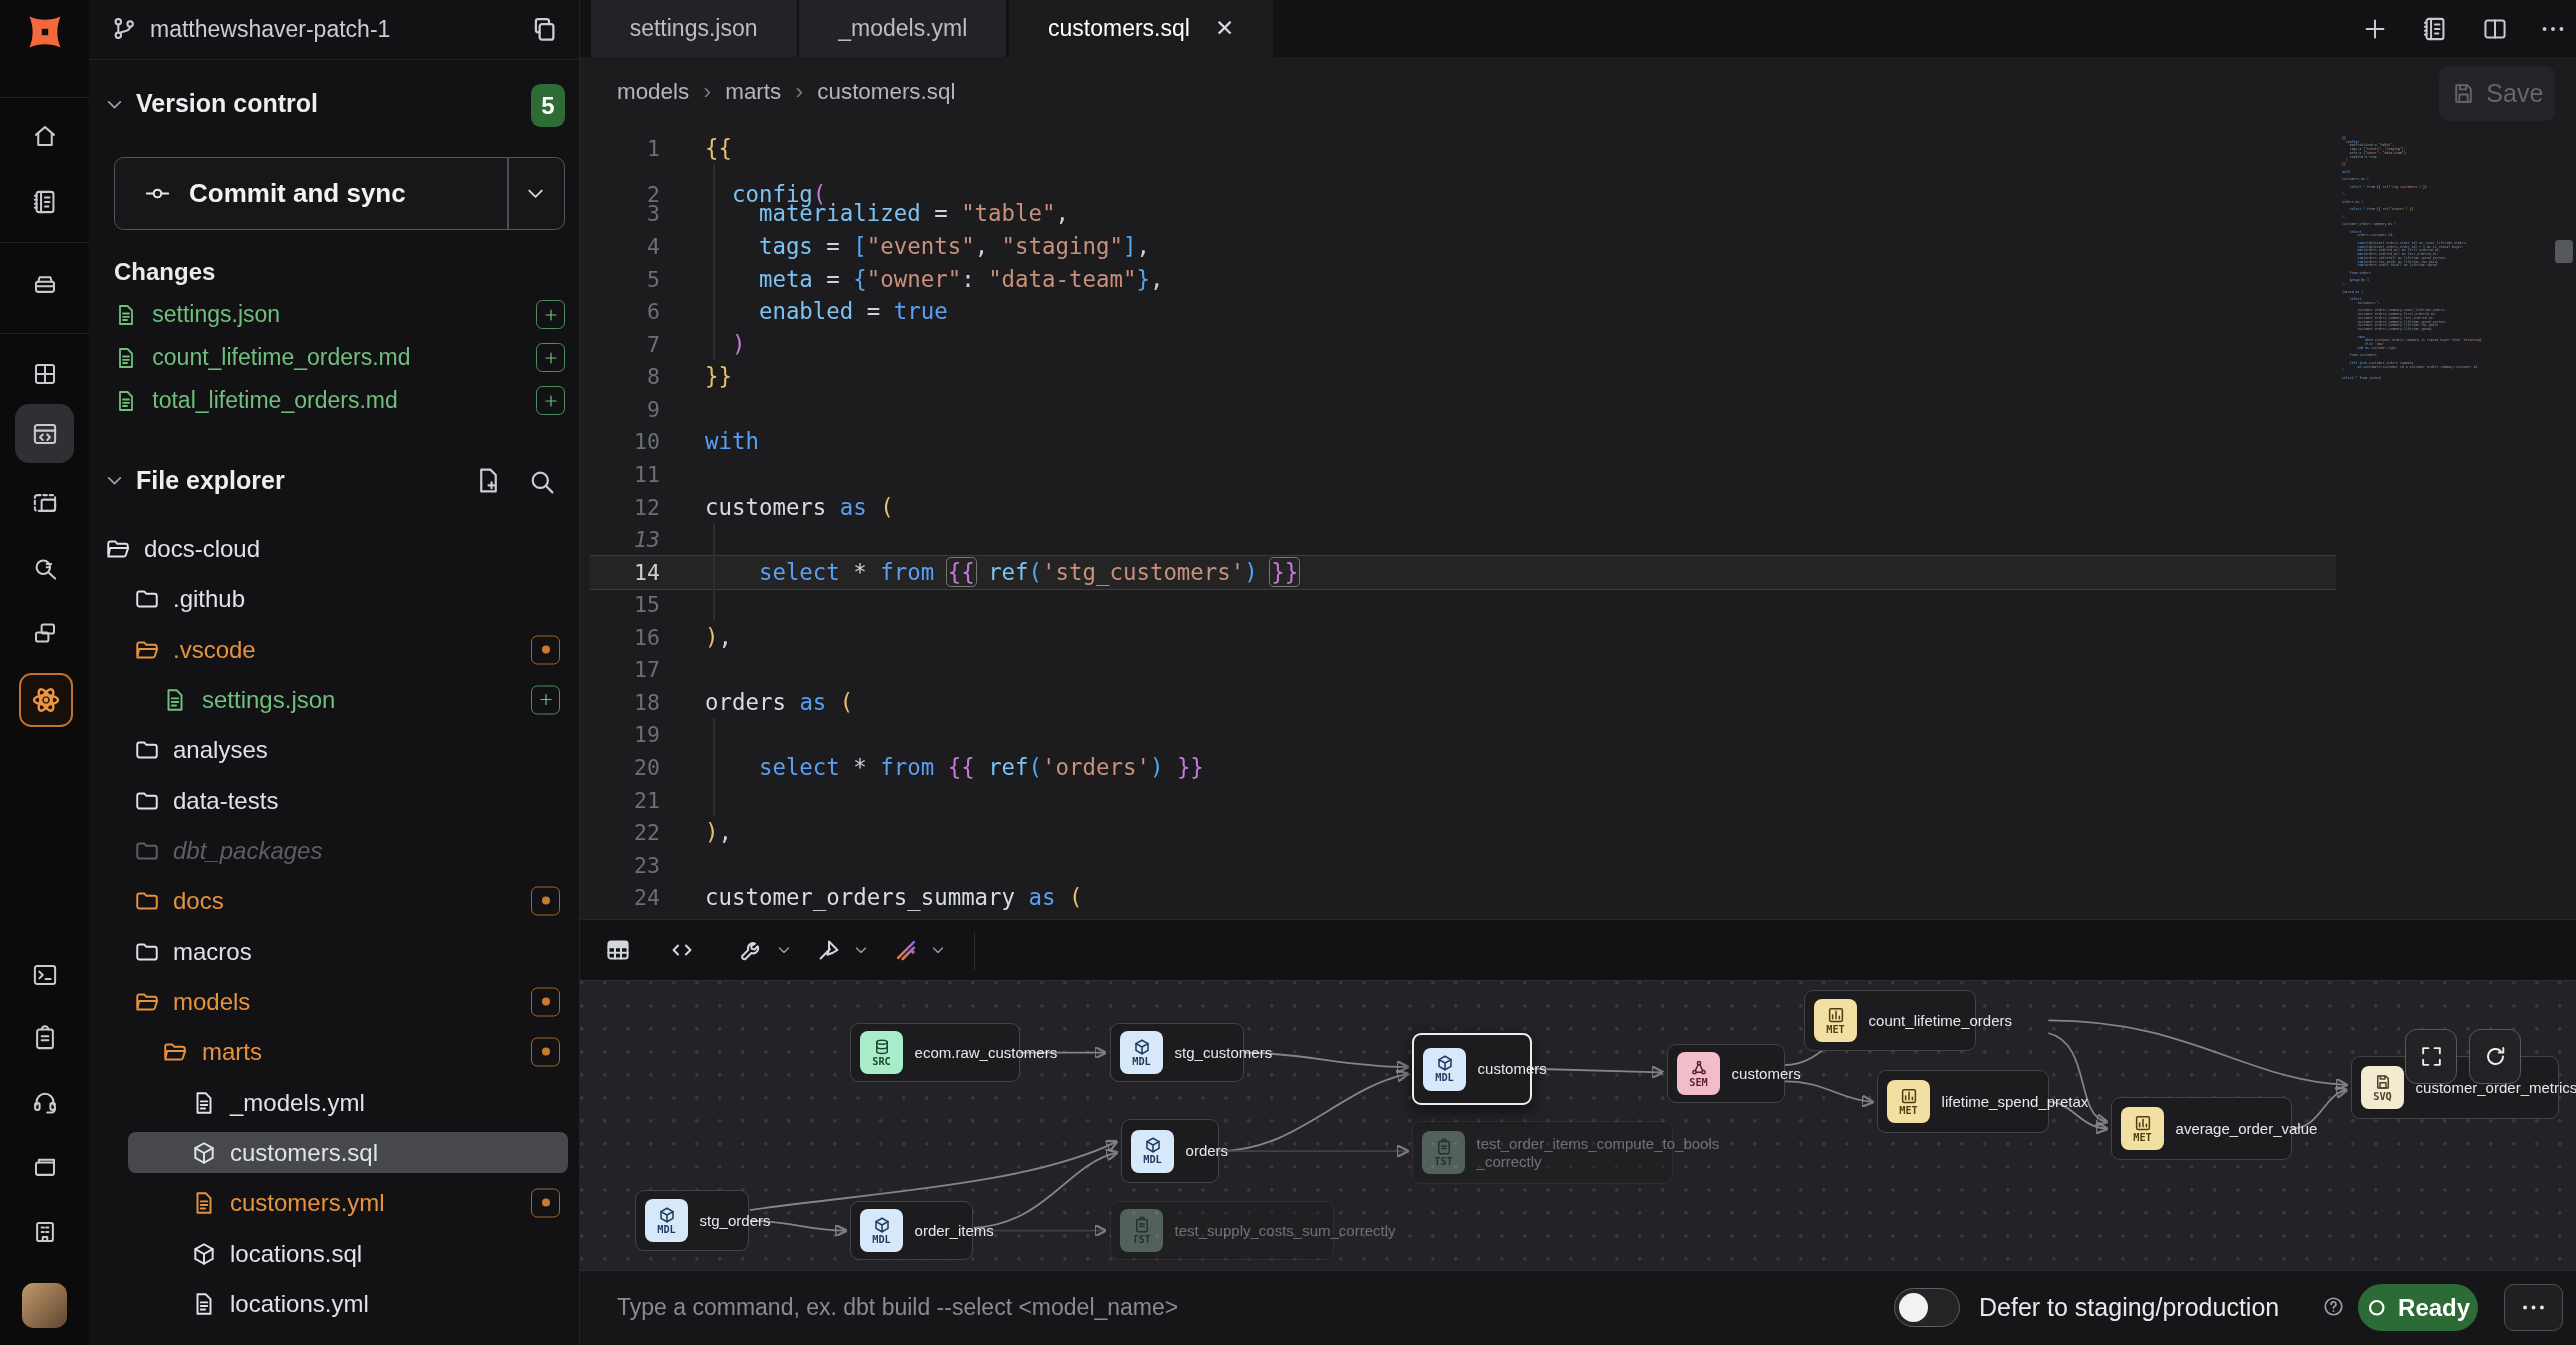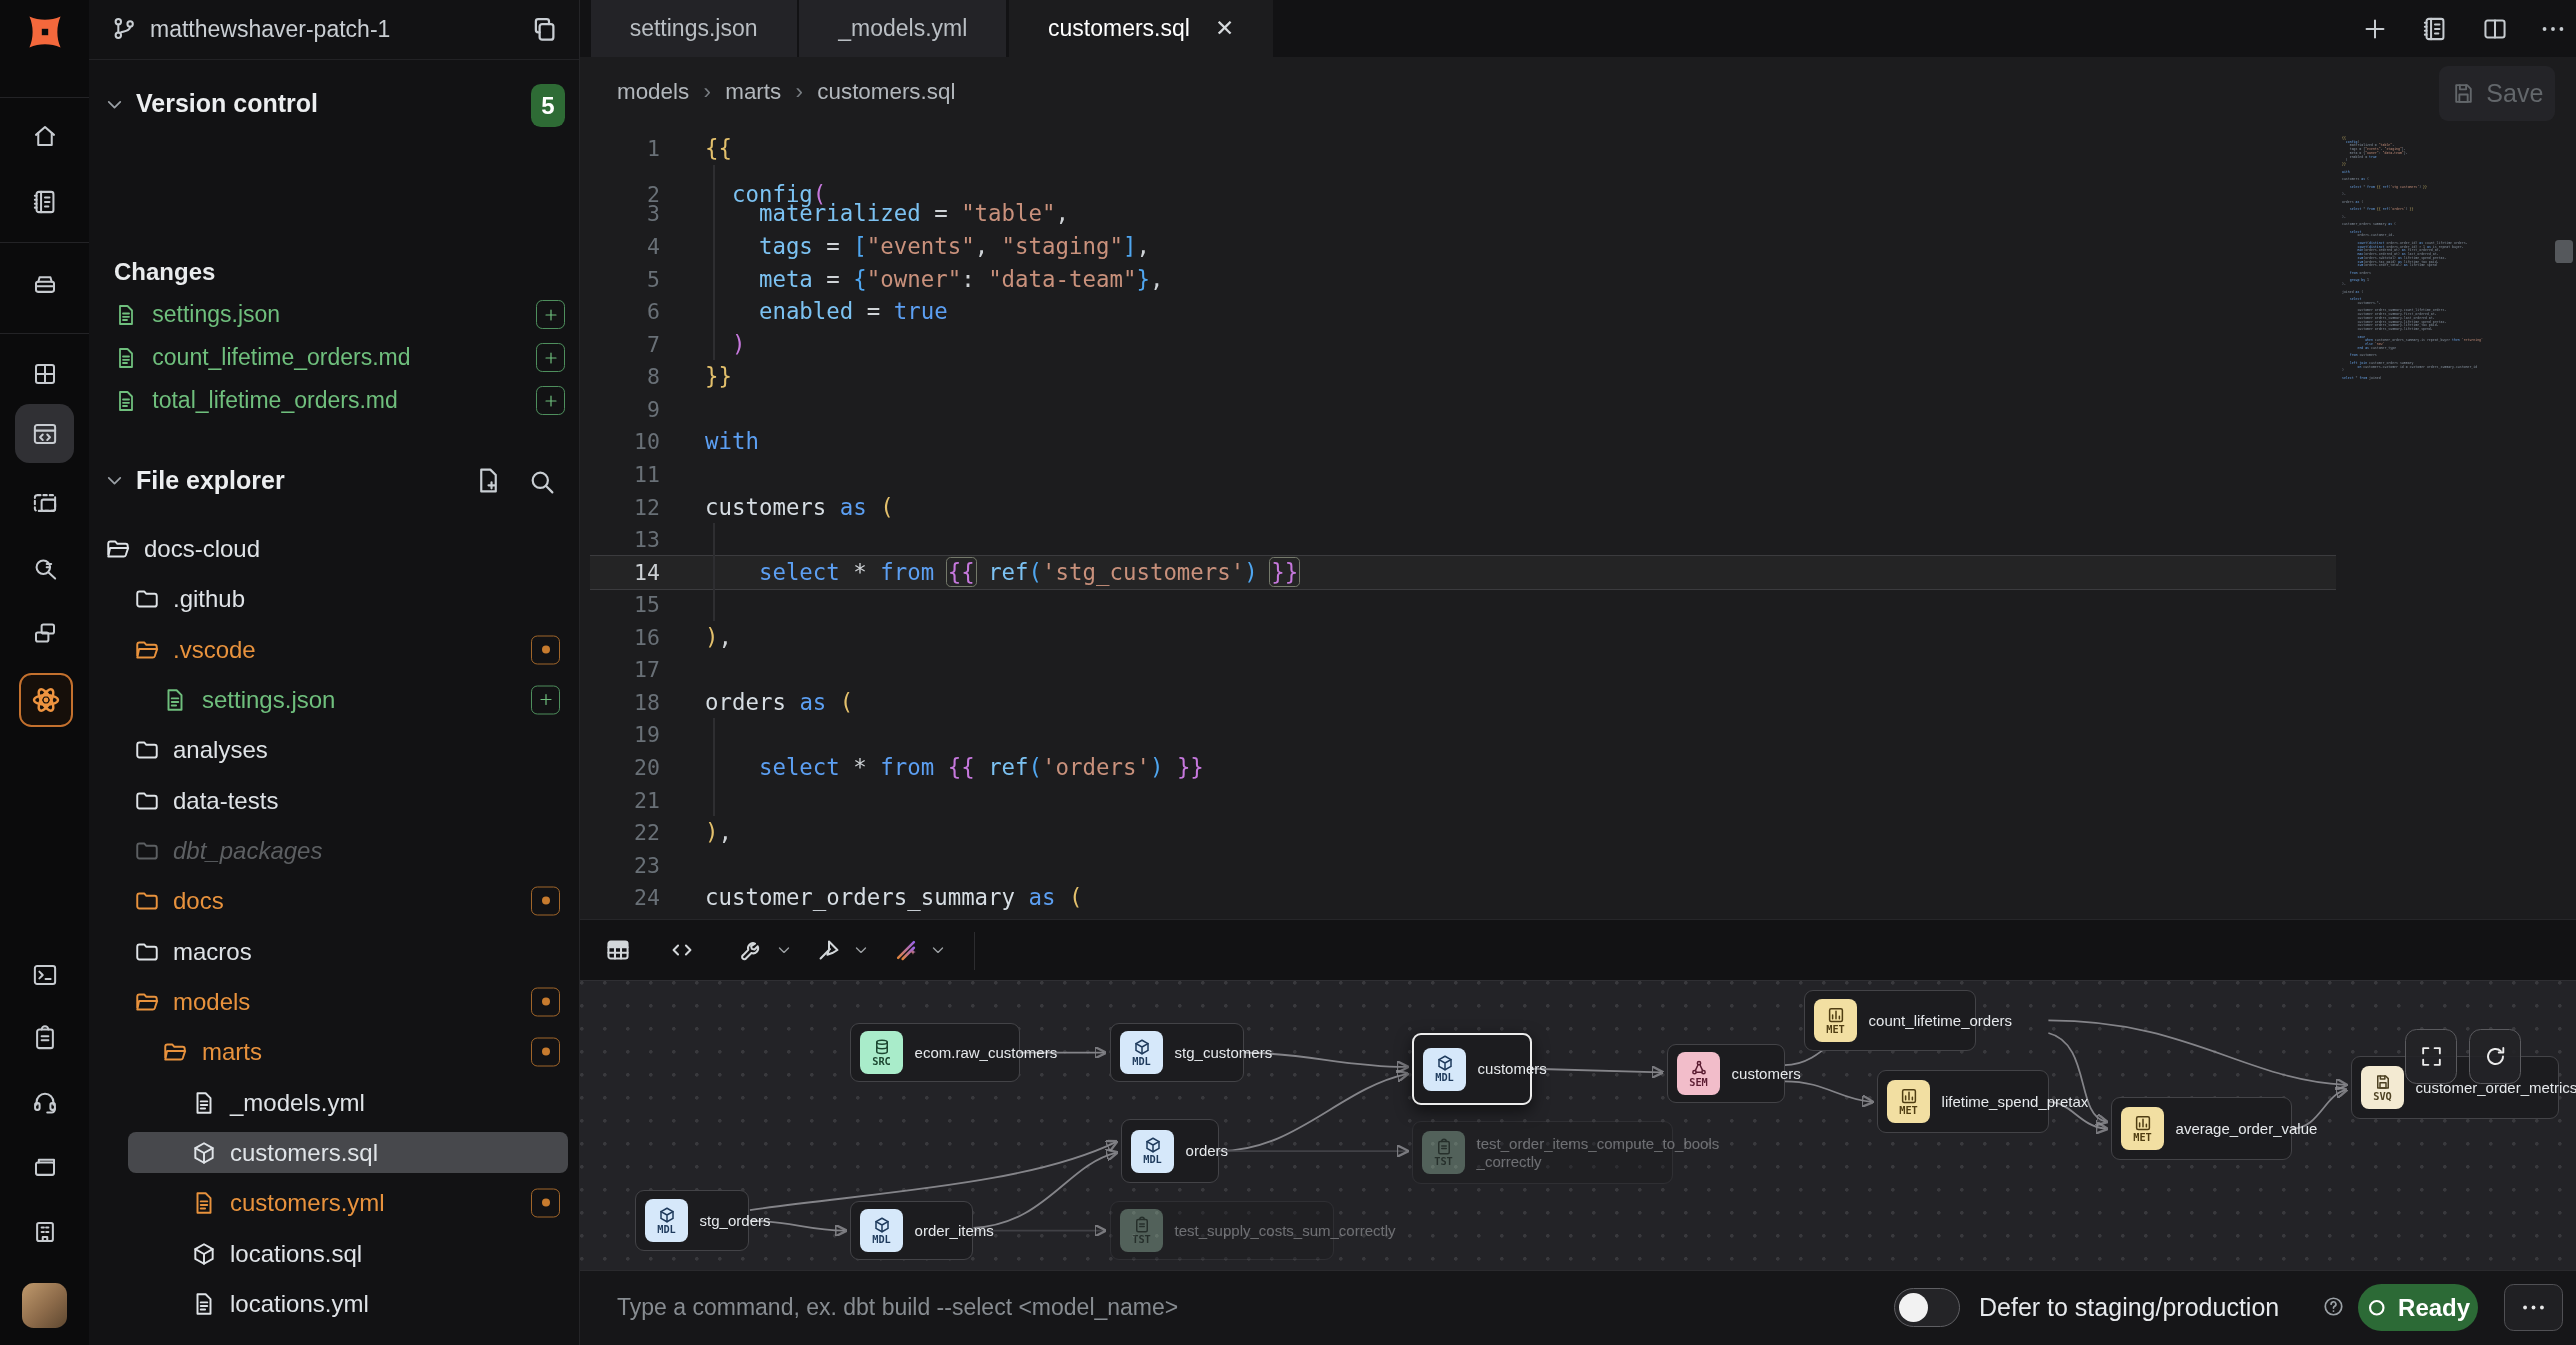--- a/index.html
+++ b/index.html
@@ -257,20 +257,35 @@
     </div>
 
     <span class="abs" style="left:14.3px;top:93px;color:#9aa0a6">
         <svg class="ic" width="23" height="23" viewBox="0 0 24 24">
           <path d="M6 9.2l6 6 6-6"></path>
         </svg>
       </span>
     <div class="abs sec-title" style="left:47px;top:89px">Version control</div>
     <div id="vc-badge">5</div>
 
+    <div id="commit-btn">
+      <span style="margin-left:29px;color:#e8e8e8">
+          <svg class="ic" width="27" height="27" viewBox="0 0 24 24">
+            <circle cx="12" cy="12" r="3.4"></circle>
+            <path d="M2.5 12h6.1M15.4 12h6.1"></path>
+          </svg>
+        </span>
+      <span class="lbl">Commit and sync</span>
+      <div id="commit-split"></div>
+      <span class="abs" style="left:408px;top:23px;color:#d5d5d5">
+          <svg class="ic" width="25" height="25" viewBox="0 0 24 24">
+            <path d="M6 9.2l6 6 6-6"></path>
+          </svg>
+        </span>
+    </div>
 
     <div class="abs" style="left:25px;top:258px;font-size:24px;font-weight:600;color:#e9ebed">Changes</div>
     <div id="changes-list">
         <div class="chg-row" style="top: 295px;">
           <span style="color:#6fbf7d">
             <svg class="ic" width="24" height="24" viewBox="0 0 24 24">
               <path d="M6 3h7.5L18 7.5V21H6z"></path>
               <path d="M9 10.5h6M9 13.8h6M9 17h4"></path>
             </svg>
           </span>
@@ -559,21 +574,21 @@
       <div class="cl" style="top: 197px;"><span class="ln">3</span><span class="ct"><span class="tkw">    </span><span class="tkf">materialized</span><span class="tkw"> = </span><span class="tks">"table"</span><span class="tkw">,</span></span></div>
       <div class="cl" style="top: 230px;"><span class="ln">4</span><span class="ct"><span class="tkw">    </span><span class="tkf">tags</span><span class="tkw"> = </span><span class="tkb">[</span><span class="tks">"events"</span><span class="tkw">, </span><span class="tks">"staging"</span><span class="tkb">]</span><span class="tkw">,</span></span></div>
       <div class="cl" style="top: 263px;"><span class="ln">5</span><span class="ct"><span class="tkw">    </span><span class="tkf">meta</span><span class="tkw"> = </span><span class="tkb">{</span><span class="tks">"owner"</span><span class="tkw">: </span><span class="tks">"data-team"</span><span class="tkb">}</span><span class="tkw">,</span></span></div>
       <div class="cl" style="top: 295px;"><span class="ln">6</span><span class="ct"><span class="tkw">    </span><span class="tkf">enabled</span><span class="tkw"> = </span><span class="tkk">true</span></span></div>
       <div class="cl" style="top: 328px;"><span class="ln">7</span><span class="ct"><span class="tkw">  </span><span class="tkm">)</span></span></div>
       <div class="cl" style="top: 360px;"><span class="ln">8</span><span class="ct"><span class="tky">}}</span></span></div>
       <div class="cl" style="top: 393px;"><span class="ln">9</span><span class="ct"></span></div>
       <div class="cl" style="top: 425px;"><span class="ln">10</span><span class="ct"><span class="tkk">with</span></span></div>
       <div class="cl" style="top: 458px;"><span class="ln">11</span><span class="ct"></span></div>
       <div class="cl" style="top: 491px;"><span class="ln">12</span><span class="ct"><span class="tki">customers</span><span class="tkw"> </span><span class="tkk">as</span><span class="tkw"> </span><span class="tky">(</span></span></div>
-      <div class="cl" style="top: 523px;"><span class="ln">13</span><span class="ct"></span></div>
+      <div class="cl" style="top: 523px; font-style: italic;"><span class="ln">13</span><span class="ct"></span></div>
       <div class="cl" style="top: 556px;"><span class="ln cur">14</span><span class="ct"><span class="tkw">    </span><span class="tkk">select</span><span class="tkw"> * </span><span class="tkk">from</span><span class="tkw"> </span><span class="tkm bx">{{</span><span class="tkw"> </span><span class="tkf">ref</span><span class="tkb">(</span><span class="tks">'stg_customers'</span><span class="tkb">)</span><span class="tkw"> </span><span class="tkm bx">}}</span></span></div>
       <div class="cl" style="top: 588px;"><span class="ln">15</span><span class="ct"></span></div>
       <div class="cl" style="top: 621px;"><span class="ln">16</span><span class="ct"><span class="tky">)</span><span class="tkw">,</span></span></div>
       <div class="cl" style="top: 653px;"><span class="ln">17</span><span class="ct"></span></div>
       <div class="cl" style="top: 686px;"><span class="ln">18</span><span class="ct"><span class="tki">orders</span><span class="tkw"> </span><span class="tkk">as</span><span class="tkw"> </span><span class="tky">(</span></span></div>
       <div class="cl" style="top: 718px;"><span class="ln">19</span><span class="ct"></span></div>
       <div class="cl" style="top: 751px;"><span class="ln">20</span><span class="ct"><span class="tkw">    </span><span class="tkk">select</span><span class="tkw"> * </span><span class="tkk">from</span><span class="tkw"> </span><span class="tkm">{{</span><span class="tkw"> </span><span class="tkf">ref</span><span class="tkb">(</span><span class="tks">'orders'</span><span class="tkb">)</span><span class="tkw"> </span><span class="tkm">}}</span></span></div>
       <div class="cl" style="top: 784px;"><span class="ln">21</span><span class="ct"></span></div>
       <div class="cl" style="top: 816px;"><span class="ln">22</span><span class="ct"><span class="tky">)</span><span class="tkw">,</span></span></div>
       <div class="cl" style="top: 849px;"><span class="ln">23</span><span class="ct"></span></div>

